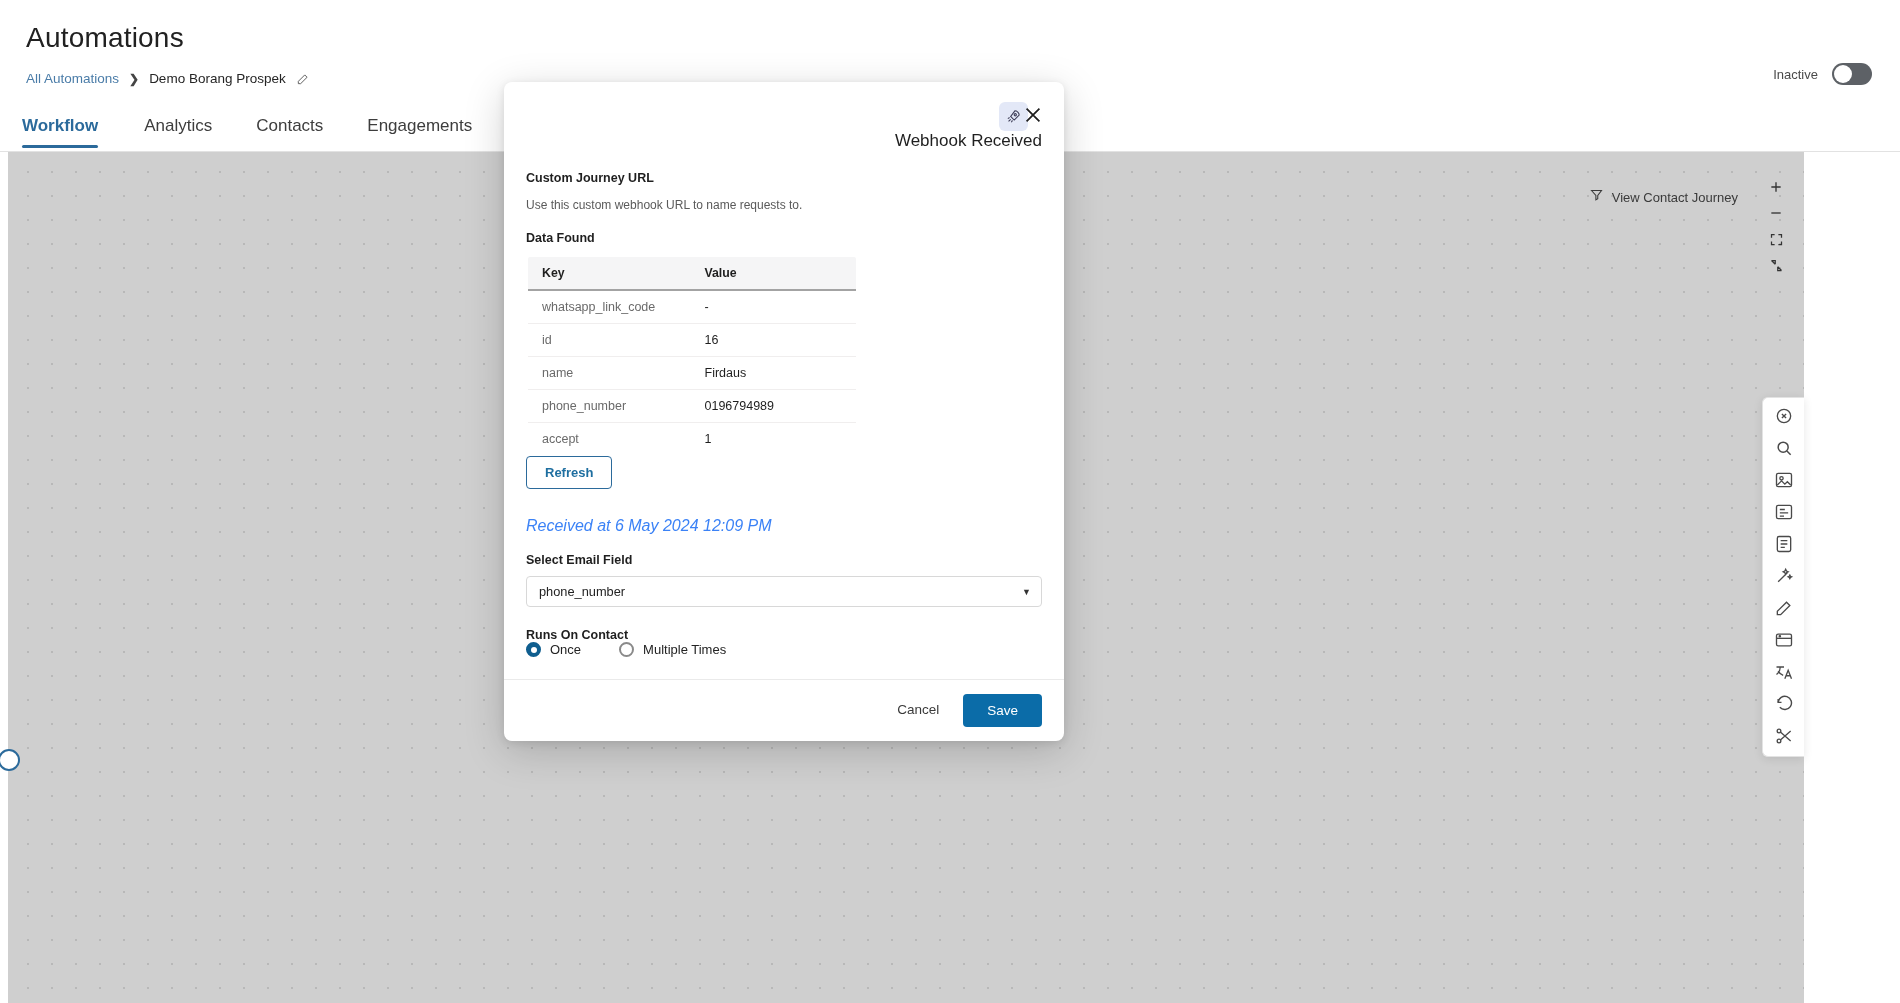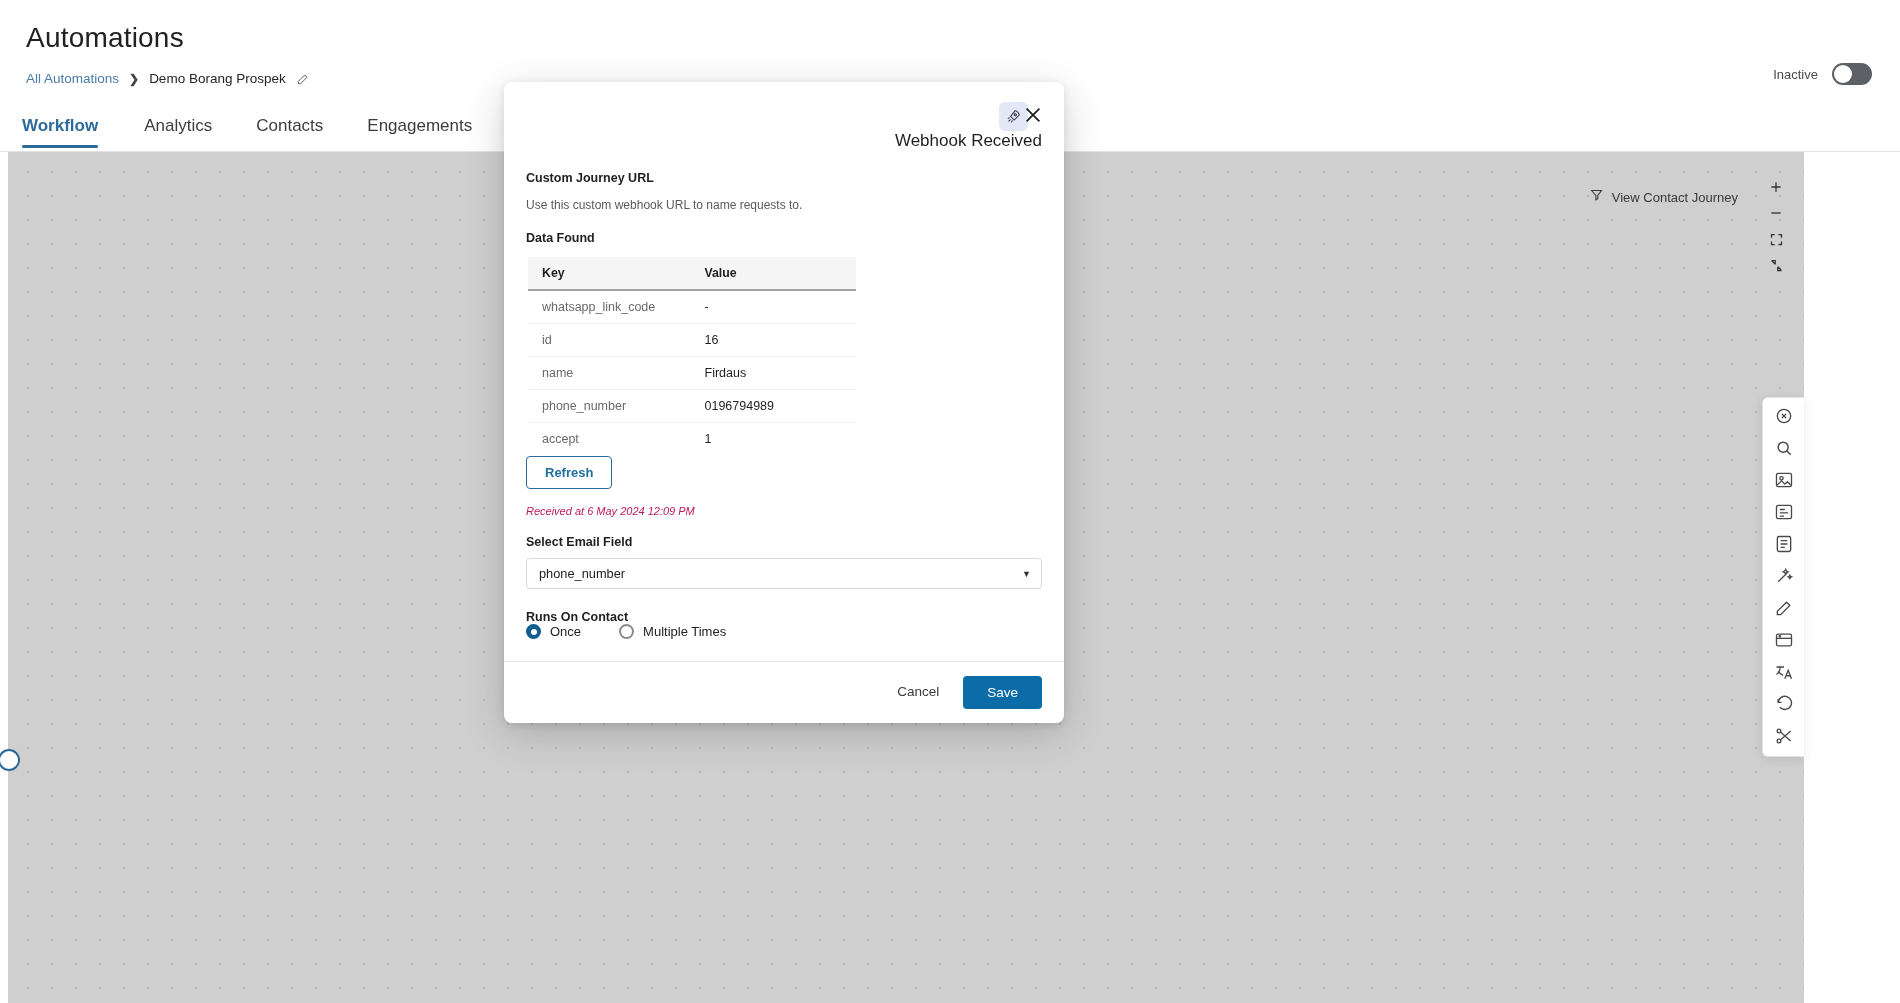--- a/index.html
+++ b/index.html
@@ -155,21 +155,21 @@
   .data-table td.k { color: #6a6a6a; width: 163px; }
   .data-table td.v { color: #1f1f1f; }
 
   .refresh-btn {
     margin-top: 0; display: inline-block;
     border: 1px solid #2b6a9b; color: #1e6ea0; background: #fff;
     font-size: 13px; font-weight: 700; padding: 8px 18px; border-radius: 4px; cursor: pointer;
     font-family: "Liberation Sans", sans-serif;
   }
   .received {
-    margin-top: 16px; font-size: 11px; font-style: italic; color: #be185d;
+    margin-top: 28px; font-size: 16px; font-style: italic; color: #3b82f6;
   }
   .select-label { margin-top: 18px; font-size: 12.5px; font-weight: 700; color: #1f1f1f; }
   .select-box {
     margin-top: 9px; height: 31px; border: 1px solid #d8d8d8; border-radius: 4px;
     display: flex; align-items: center; justify-content: space-between;
     padding: 0 10px 0 12px; font-size: 12.8px; color: #232323; cursor: pointer; background: #fff;
   }
   .caret { font-size: 9px; color: #333; }
 
   .runs-label { margin-top: 21px; font-size: 12.5px; font-weight: 700; color: #1f1f1f; }

